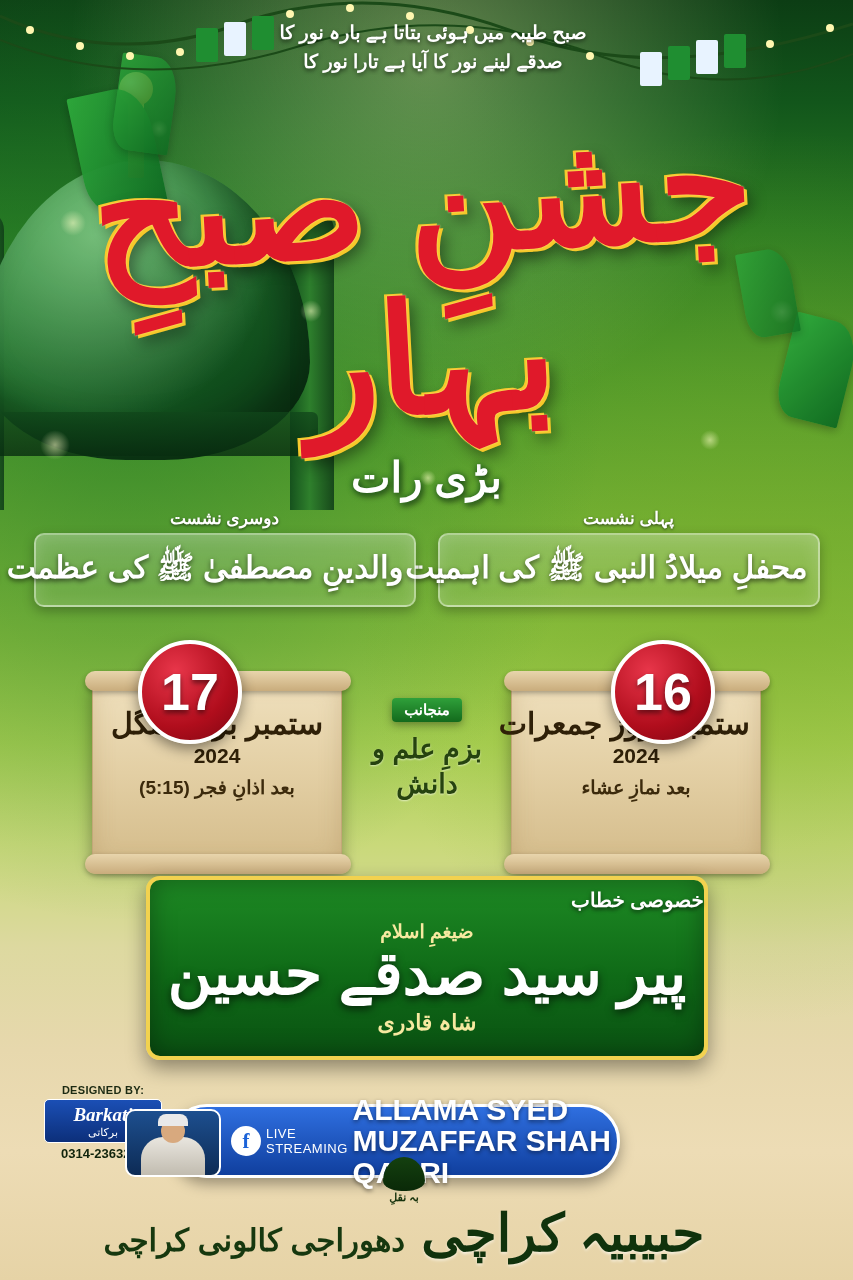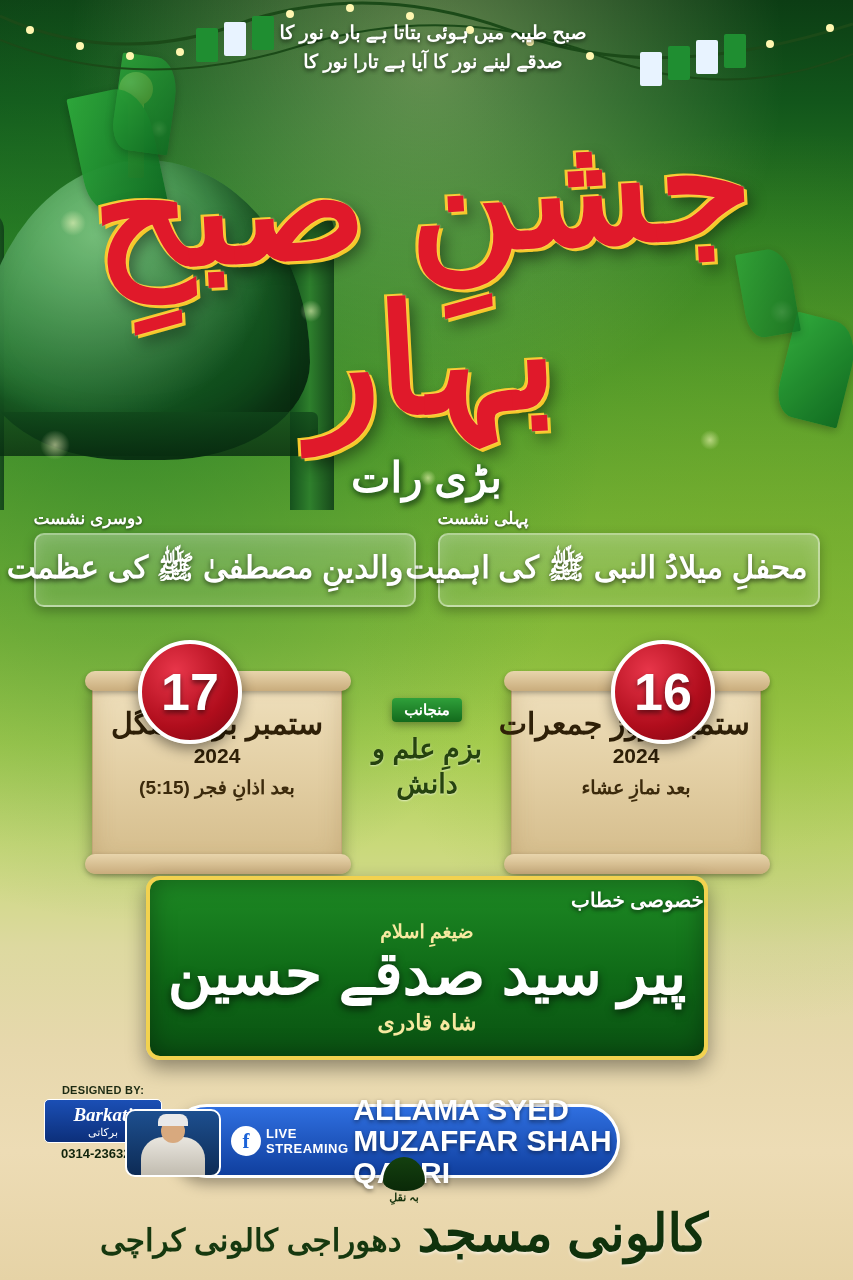--- a/index.html
+++ b/index.html
@@ -123,21 +123,21 @@
     color: #ffffff;
     text-shadow: 0 0 6px #1d5e1d, 2px 3px 6px rgba(0,0,0,.6);
   }
 
   
   .sessions {
     position: absolute; top: 508px; left: 0; width: 853px;
     display: flex; flex-direction: row-reverse;
     justify-content: center; gap: 22px;
   }
-  .session { width: 382px; position: relative; text-align: left; }
+  .session { width: 382px; position: relative; text-align: center; }
   .session-tag {
     direction: rtl;
     display: inline-block;
     font-size: 17px; font-weight: bold;
     color: #ffffff;
     text-shadow: 0 1px 3px rgba(0,0,0,.6);
     margin-bottom: 4px;
   }
   .session-plate {
     direction: rtl;
@@ -303,21 +303,21 @@
   }
   .live-fb {
     width: 30px; height: 30px; border-radius: 50%;
     background: #ffffff; color: #1b63d8;
     font-weight: bold; font-size: 21px;
     display: flex; align-items: center; justify-content: center;
     margin-left: 58px; flex: 0 0 auto;
     font-family: "Liberation Serif", serif;
   }
   .live-word {
-    color: #ffffff; font-size: 13px; font-weight: bold; margin-left: 5px;
+    color: #ffffff; font-size: 13px; font-weight: normal; margin-left: 5px;
     letter-spacing: .5px;
   }
   .live-names {
     color: #ffffff; font-weight: bold; font-size: 30px; line-height: 1.05;
     margin-left: 2px; text-align: left;
     text-shadow: 0 2px 4px rgba(0,0,0,.45);
   }
 
   
   .venue {
@@ -486,18 +486,18 @@
       <div>MUZAFFAR SHAH QADRI</div>
     </div>
   </div>
 
   <div class="venue">
     <div class="venue-crest">
       <div class="crest-shape"></div>
       <span>بہ نقلِ</span>
     </div>
     <div class="venue-row">
-      <div class="venue-name">کالونی مسجد</div>
+      <div class="venue-name">حبیبیہ کراچی</div>
       <div class="venue-addr">دھوراجی کالونی کراچی</div>
     </div>
   </div>
 
 </div>
 
 </body></html>

